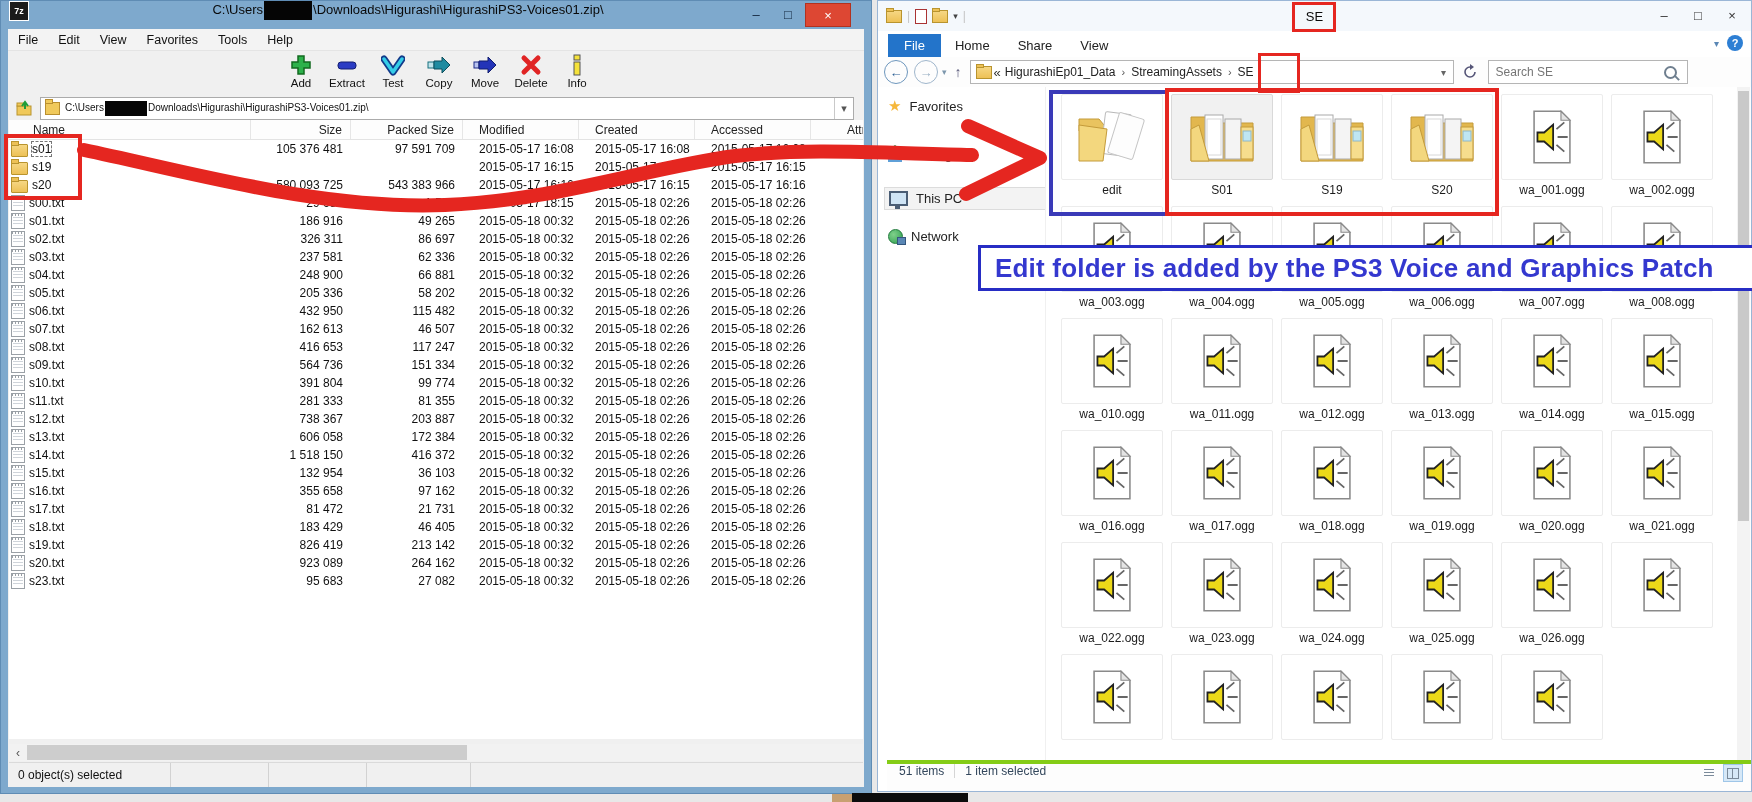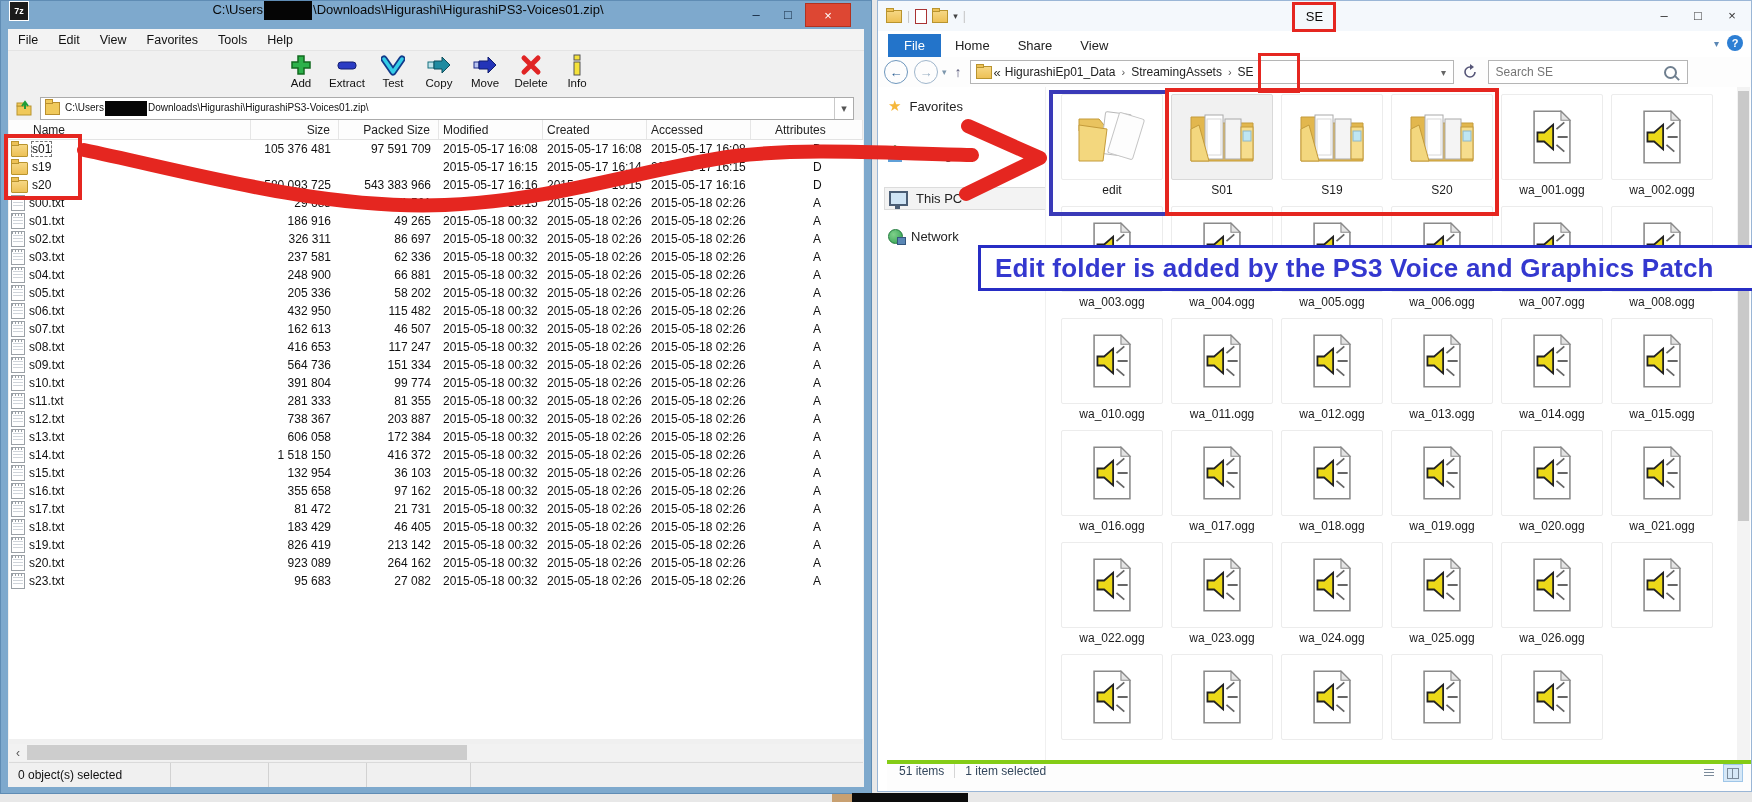--- a/index.html
+++ b/index.html
@@ -27,21 +27,21 @@
   .sz-addr{height:26px;display:flex;align-items:center;gap:6px;padding-left:6px;background:#f0f0f0;}
   .upfolder{width:20px;height:18px;position:relative;}
   .combo{flex:0 0 auto;width:812px;height:21px;background:#fff;border:1px solid #ababab;display:flex;align-items:center;position:relative;}
   .combo-ico{width:13px;height:11px;background:#f0c95b;border:1px solid #b98f2f;margin:0 5px 0 4px;position:relative;}
   .combo-ico::before{content:"";position:absolute;left:-1px;top:-4px;width:6px;height:3px;background:#f0c95b;border:1px solid #b98f2f;}
   .combo-text{white-space:nowrap;overflow:hidden;font-size:10px;}
   .combo-drop{position:absolute;right:0;top:0;bottom:0;width:18px;border-left:1px solid #c9c9c9;display:flex;align-items:center;justify-content:center;color:#555;}
   .combo-drop::after{content:"▾";font-size:11px;}
   
   .lv{position:absolute;left:1px;top:91px;right:1px;bottom:48px;background:#fff;overflow:hidden;}
-  .lv-grid{display:grid;grid-template-columns:242px 88px 100px 104px 104px 104px 1fr;}
+  .lv-grid{display:grid;grid-template-columns:242px 88px 100px 104px 104px 104px 1fr;gap:12px;}
   .lv-head{height:19px;border-bottom:1px solid #e3e3e3;background:#fdfdfd;}
   .lv-head>div{border-right:1px solid #e6e6e6;display:flex;align-items:center;font-size:12px;color:#222;}
   .lv-head .c-name{padding-left:24px;}
   .c-size,.c-packed{justify-content:flex-end;padding-right:8px;text-align:right;}
   .c-mod,.c-cre,.c-acc{padding-left:4px;}
   .c-attr{padding-left:24px;text-align:center;}
   .lv-row{height:18px;align-items:center;}
   .lv-row>div{display:flex;align-items:center;height:18px;font-size:12px;white-space:nowrap;overflow:hidden;}
   .cell-name{gap:4px;padding-left:2px;}
   .cell-attr{padding-left:62px;}

